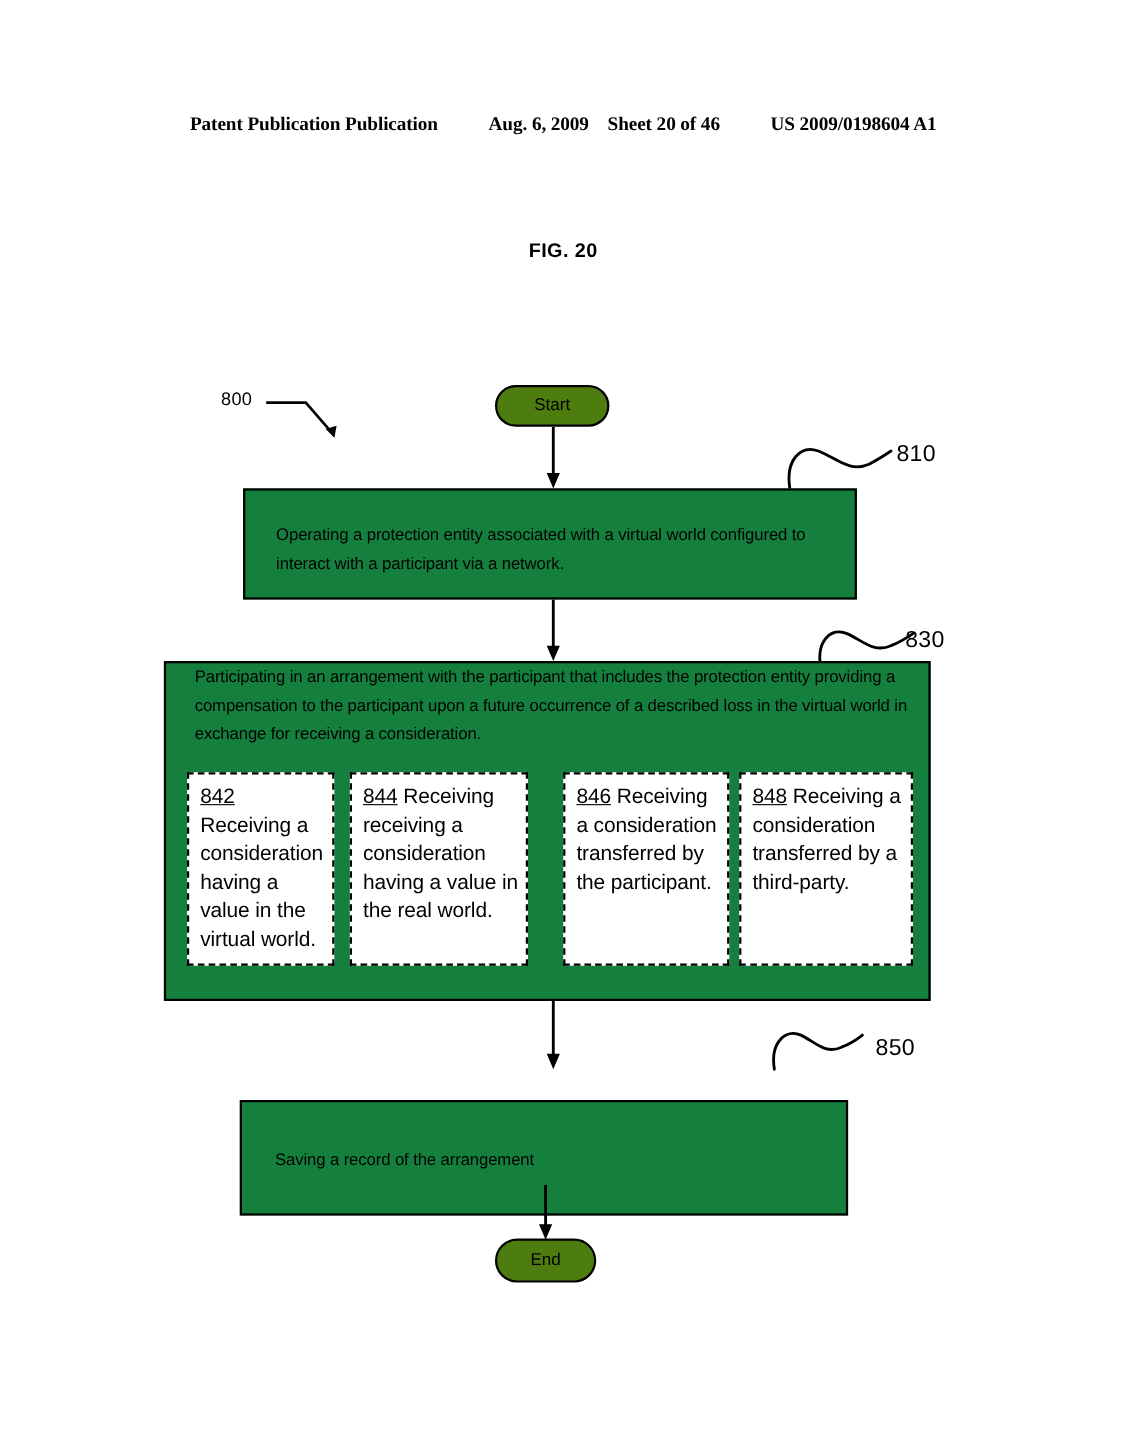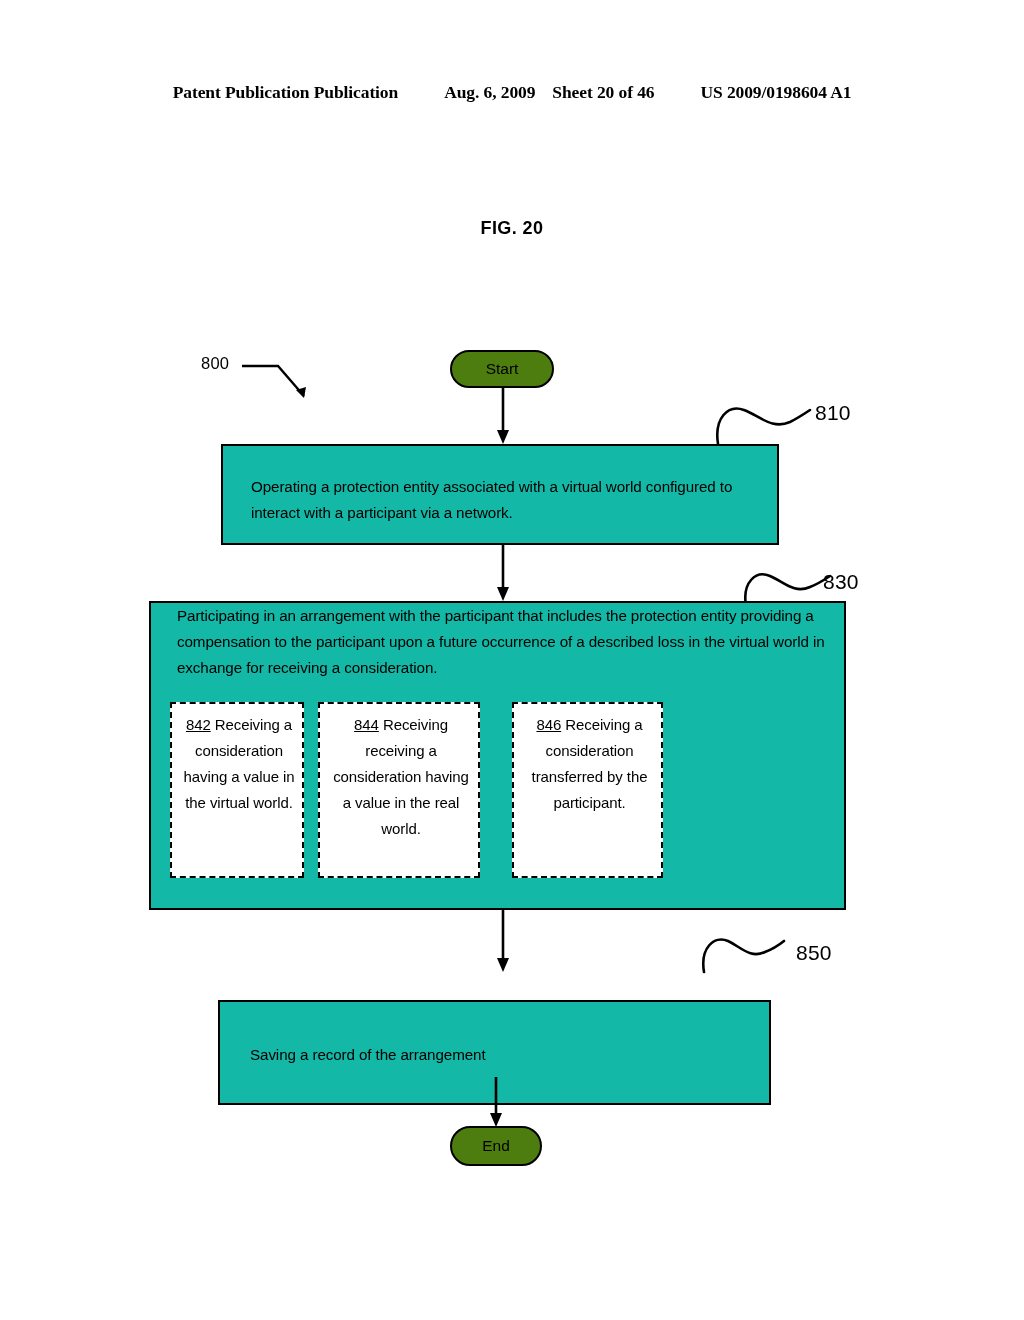--- a/index.html
+++ b/index.html
@@ -26,21 +26,21 @@
     justify-content: center;
     align-items: baseline;
     font-family: "Liberation Serif", serif;
     font-weight: bold;
     font-size: 17.5px;
     letter-spacing: -0.1px;
     white-space: nowrap;
   }
   .page-header .seg-pub     { margin-right: 46px; }
   .page-header .seg-date    { margin-right: 17px; }
-  .page-header .seg-sheet   { margin-right: 46px; }
+  .page-header .seg-sheet   { margin-right: 46px; margin-top: 20px; }
   .page-header .seg-patno   { }
 
   
   .fig-title {
     position: absolute;
     left: 0;
     top: 218px;
     width: 1024px;
     text-align: center;
     font-size: 18px;
@@ -67,21 +67,21 @@
     background: #4d7c0f;
     box-sizing: border-box;
   }
   #node-start { left: 450px; top: 350px; width: 104px; height: 38px; }
   #node-end   { left: 450px; top: 1126px; width: 92px;  height: 40px; }
 
   
   .process-box {
     position: absolute;
     border: 2.4px solid #000;
-    background: #14b8a6;
+    background: #15803d;
     box-sizing: border-box;
   }
   #box-810 { left: 221px; top: 444px;  width: 558px; height: 101px; }
   #box-830 { left: 149px; top: 601px;  width: 697px; height: 309px; }
   #box-850 { left: 218px; top: 972px;  width: 553px; height: 105px; margin-top: 28px; }
 
   #box-810 .box-body {
     padding: 28px 0 0 28px;
     width: 500px;
   }
@@ -104,24 +104,23 @@
   .sub-box {
     position: absolute;
     top: 0;
     height: 176px;
     border: 2.4px dashed #000;
     box-sizing: border-box;
     background: #fff;
   }
   .sub-box .sub-text {
     padding: 8px 6px 0 10px;
-    font-size: 15px;
+    font-size: 19px;
     line-height: 26px;
     letter-spacing: -0.1px;
-    text-align: center;
   }
   .sub-box .ref {
     font-weight: normal;
     text-decoration: underline;
   }
   #sub-842 { left: 19px;  width: 134px; }
   #sub-844 { left: 167px; width: 162px; }
   #sub-846 { left: 361px; width: 151px; }
   #sub-848 { left: 521px; width: 158px; }
 
@@ -221,20 +220,26 @@
       </div>
     </div>
 
     <div class="sub-box" id="sub-846">
       <div class="sub-text">
         <span class="ref">846</span>
         <span>Receiving a consideration transferred by the participant.</span>
       </div>
     </div>
 
+    <div class="sub-box" id="sub-848">
+      <div class="sub-text">
+        <span class="ref">848</span>
+        <span>Receiving a consideration transferred by a third-party.</span>
+      </div>
+    </div>
 
   </div>
 </div>
 
 <div class="connector" style="left:494px; top:910px;">
   <svg width="18" height="64" viewBox="0 0 18 64">
     <line x1="9" y1="0" x2="9" y2="52" stroke="#000" stroke-width="2.6"></line>
     <path d="M9,62 L3,48 L15,48 Z" fill="#000"></path>
   </svg>
 </div>

